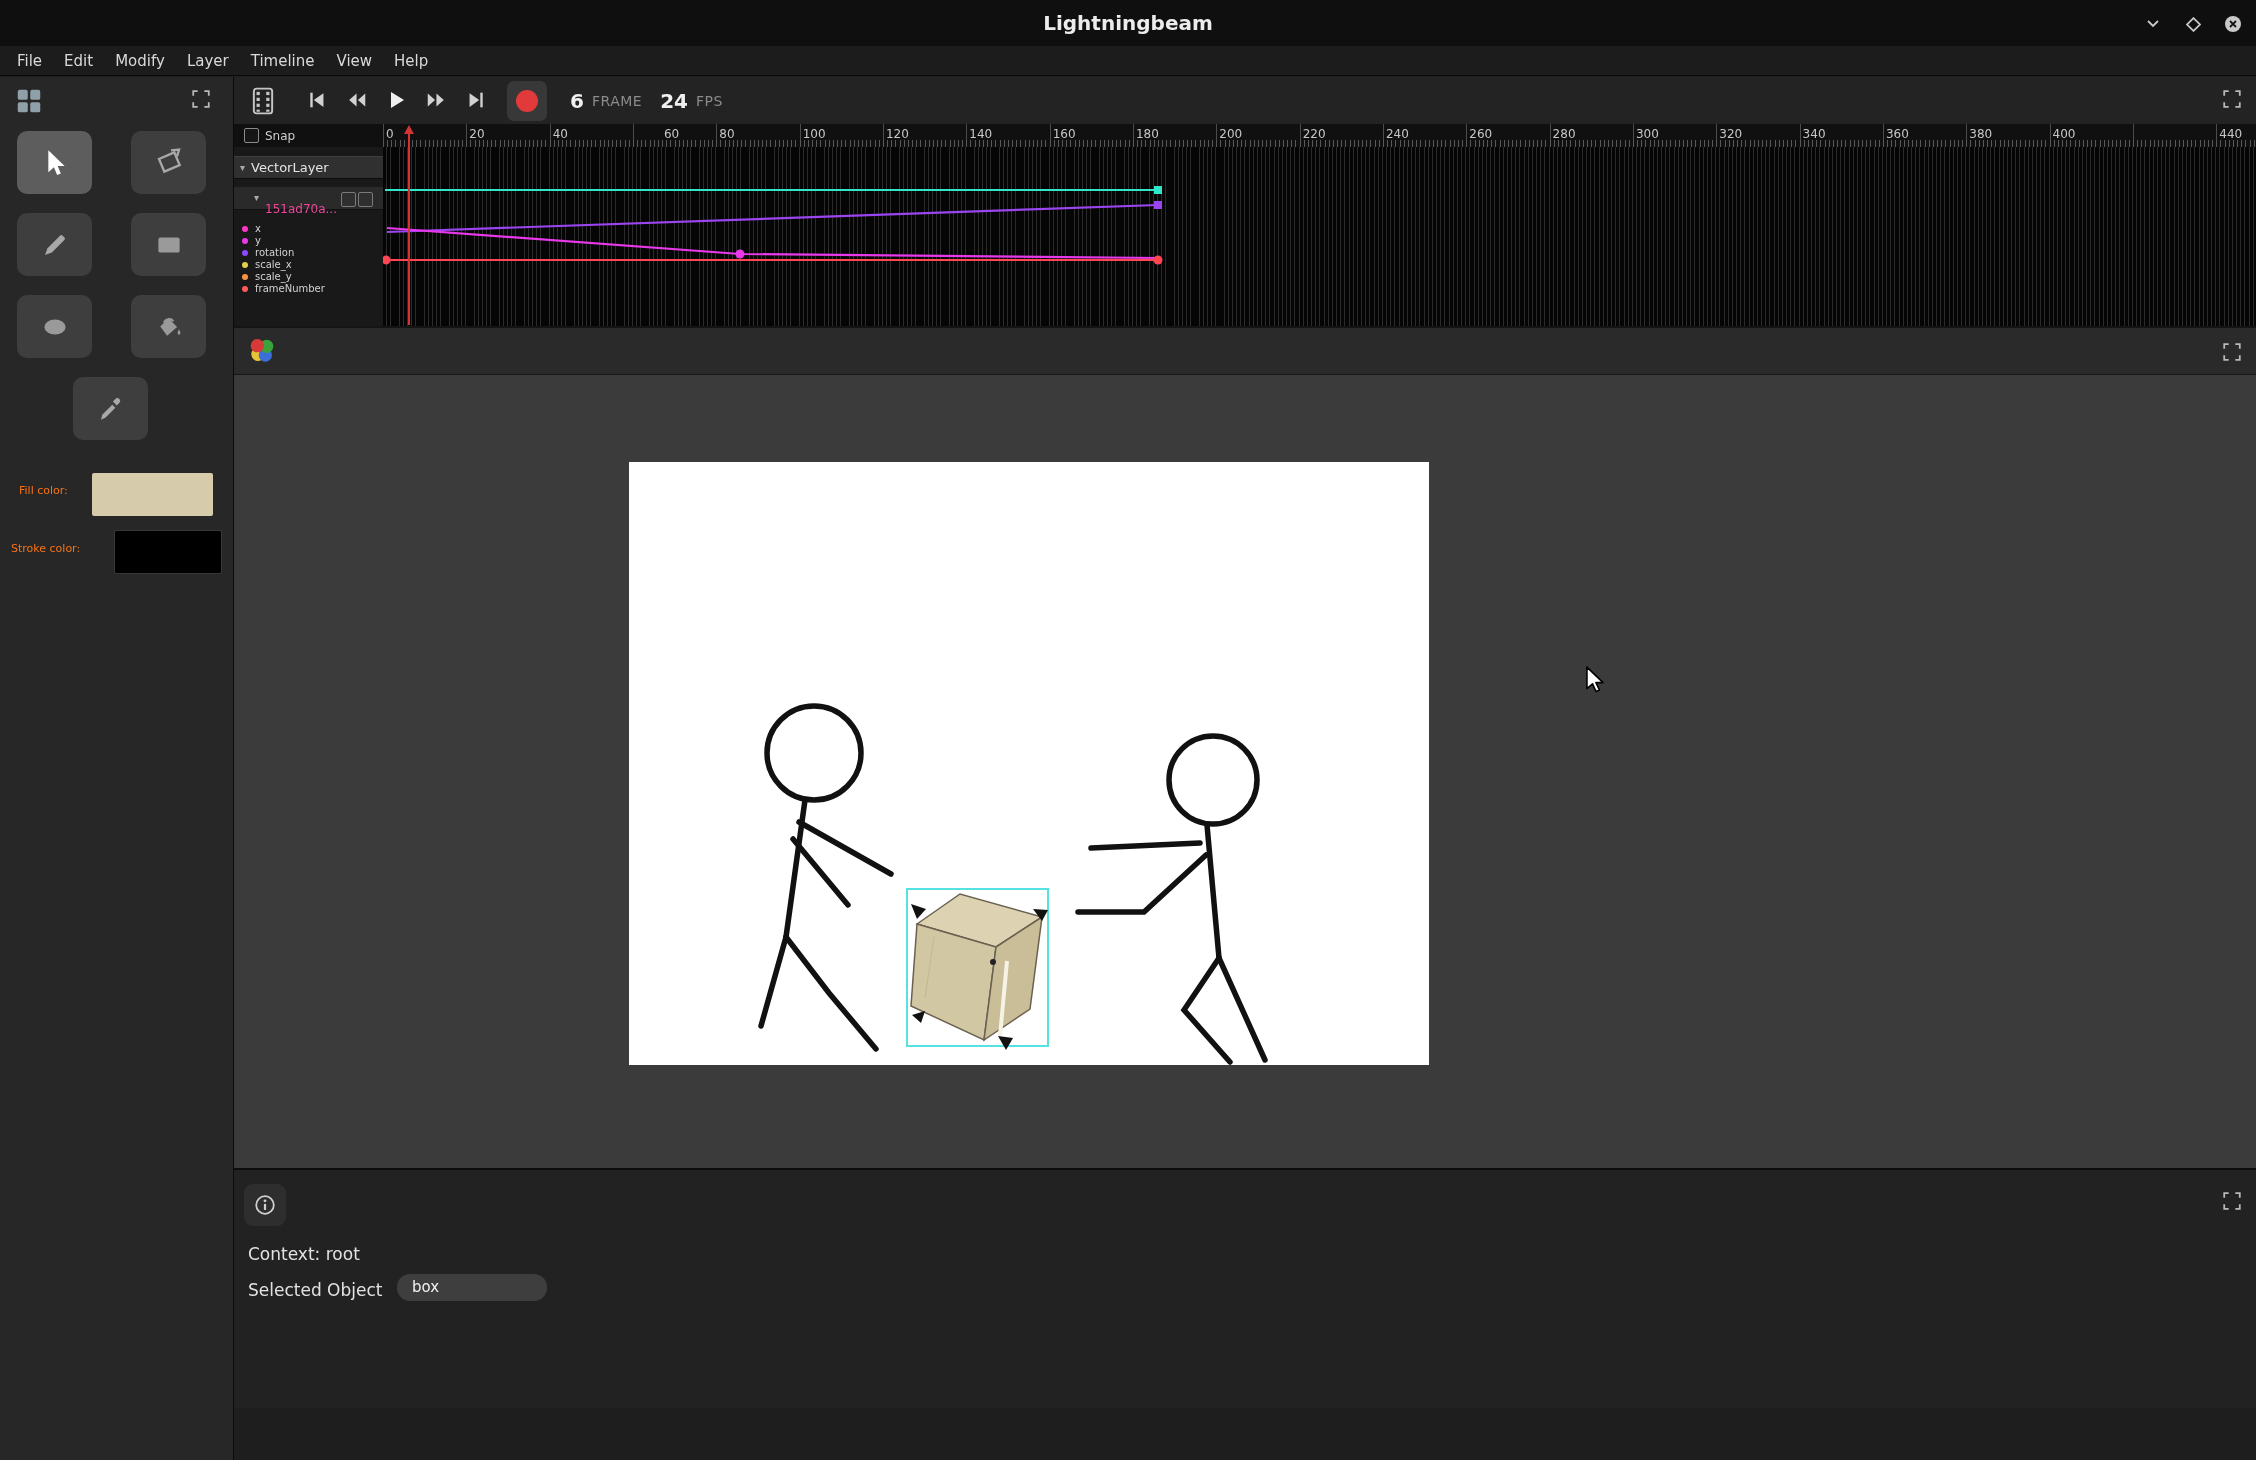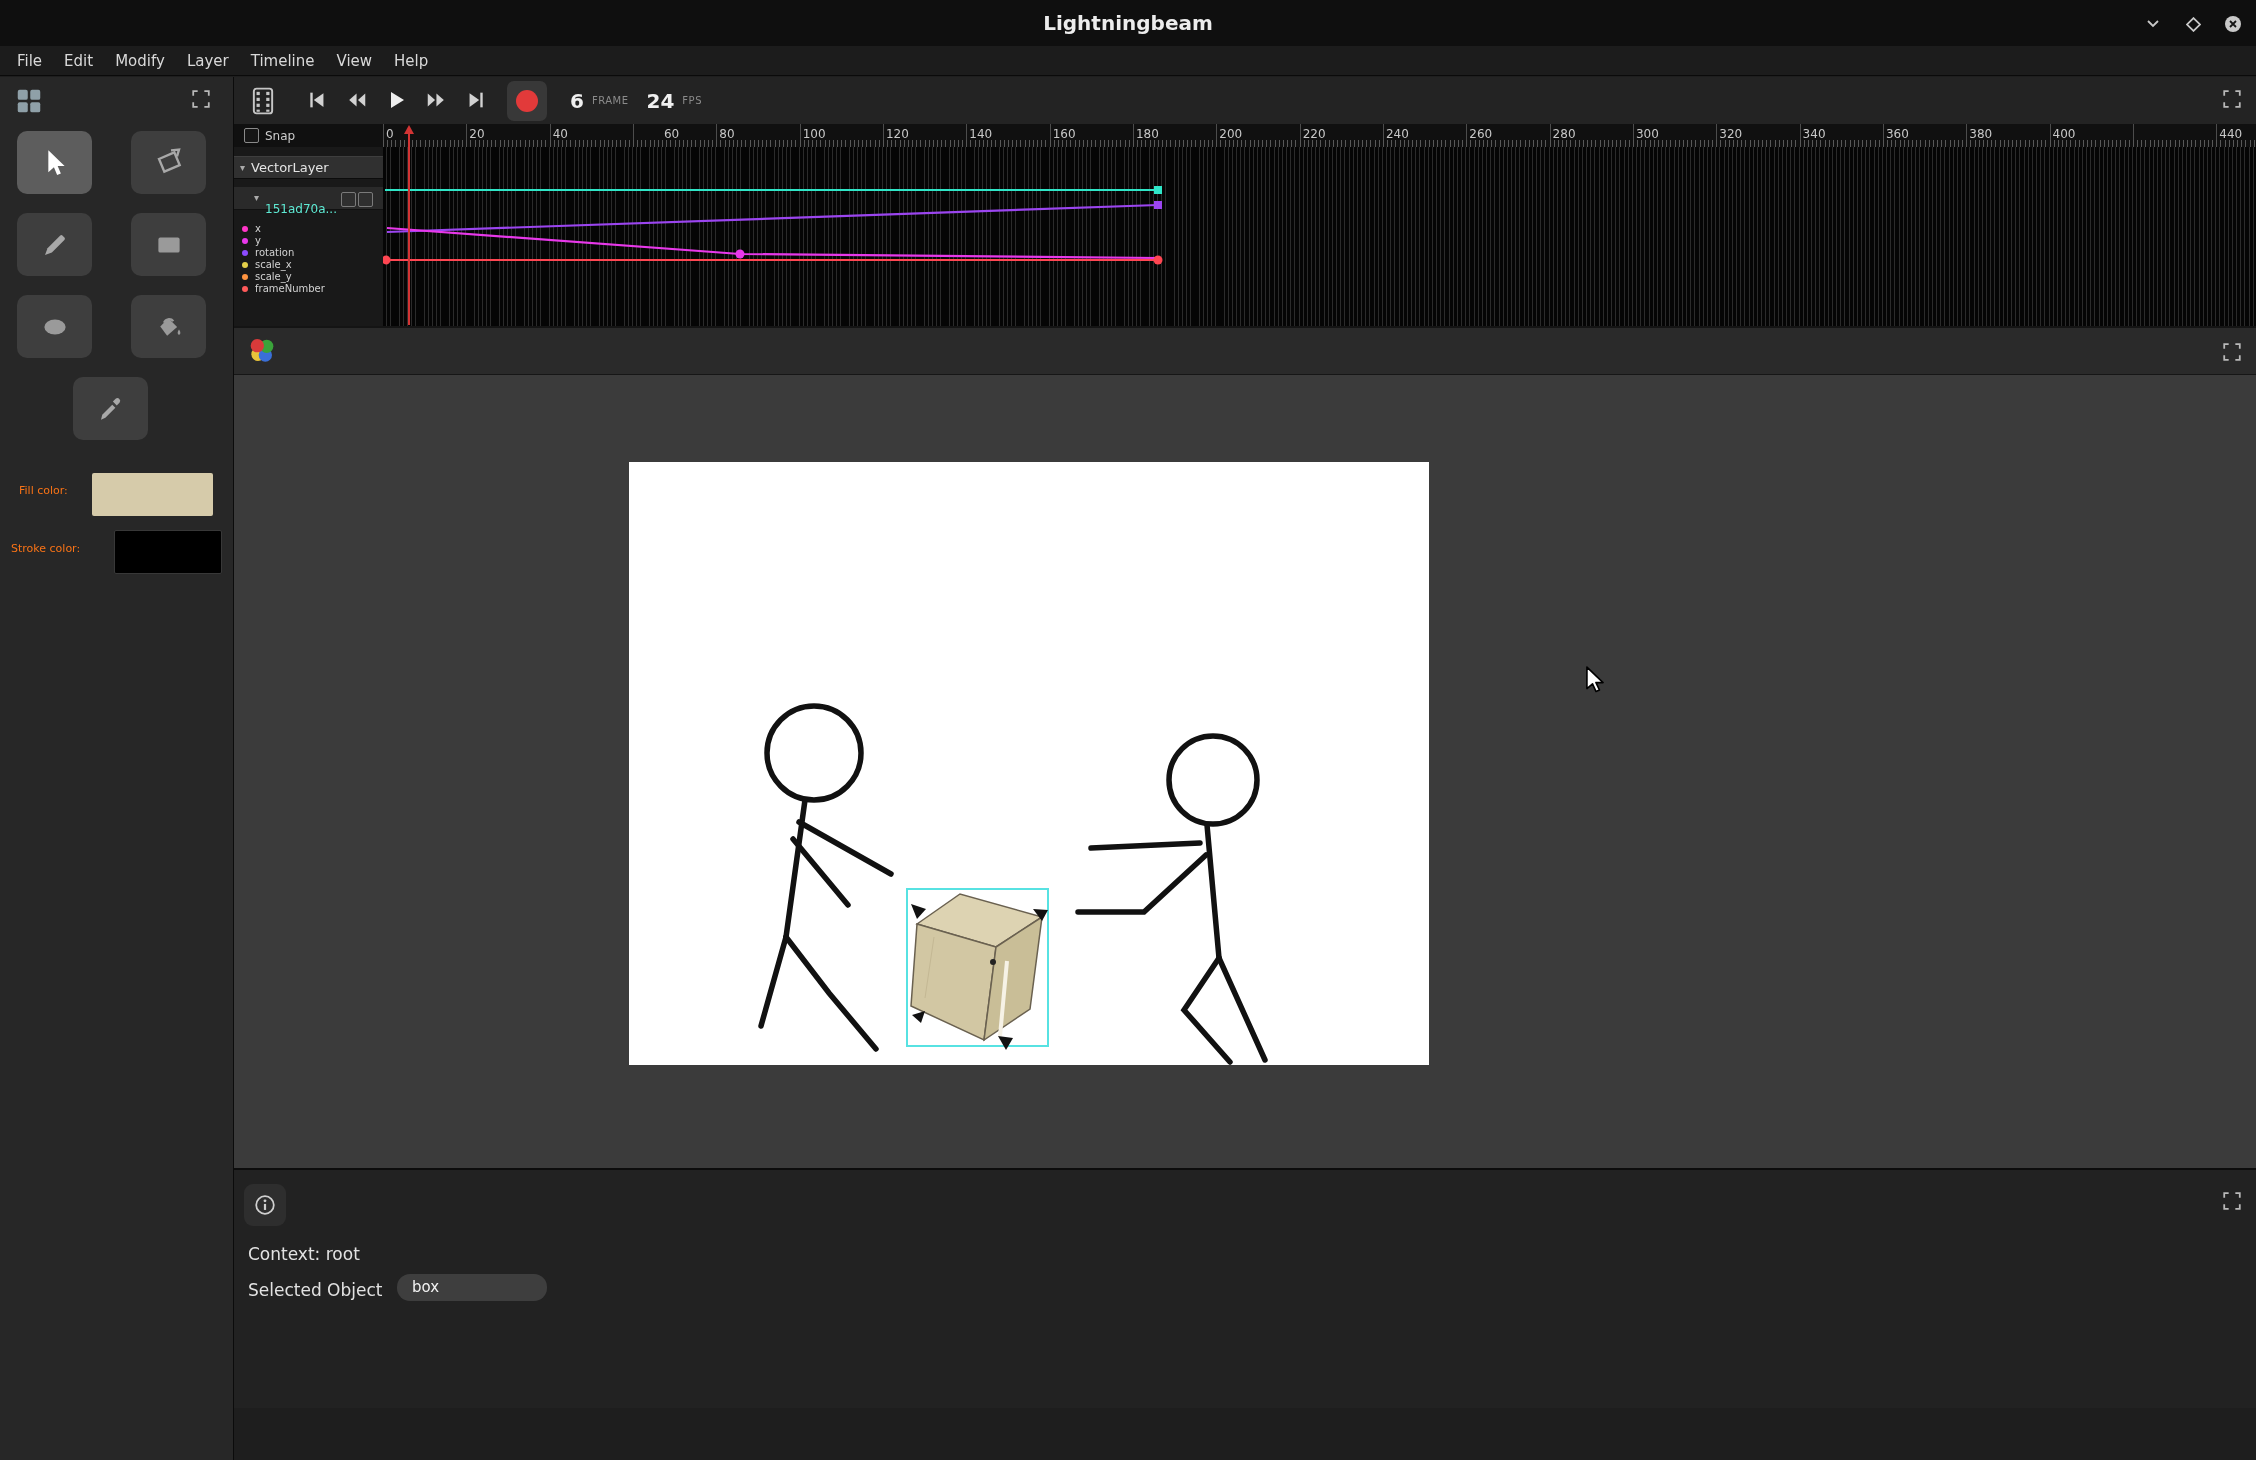--- a/index.html
+++ b/index.html
@@ -31,39 +31,39 @@
   .swatch-label{font-size:11px;color:#f97316;}
   .swatch{border-radius:2px;}
 
   
   .timeline{left:234px;top:77px;width:2022px;height:251px;background:#141414;}
   .tl-toolbar{left:0;top:0;width:2022px;height:47px;background:#232323;border-bottom:1px solid #050505;}
   .transport{width:34px;height:34px;display:flex;align-items:center;justify-content:center;background:transparent;}
   .record-btn{left:273px;top:4px;width:40px;height:40px;border-radius:7px;background:#383838;display:flex;align-items:center;justify-content:center;}
   .framegrp{left:336px;top:0;height:47px;display:flex;align-items:center;gap:8px;}
   .fg-num{font-size:20px;font-weight:bold;color:#f0f0f0;}
-  .fg-unit{font-size:10px;color:#8b8b8b;letter-spacing:.5px;margin-right:10px;}
+  .fg-unit{font-size:14px;color:#8b8b8b;letter-spacing:.5px;margin-right:10px;}
   .tl-ruler{left:0;top:47px;width:2022px;height:23px;background:#101010;border-bottom:1px solid #000;}
   .ruler-major{position:absolute;left:149px;right:0;top:0;bottom:0;
     background:repeating-linear-gradient(90deg,#4c4c4c 0 1px,transparent 1px 83.33px);}
   .ruler-minor{position:absolute;left:149px;right:0;bottom:0;height:7px;
     background:repeating-linear-gradient(90deg,#585858 0 1px,transparent 1px 4.1665px);}
   .ruler-label{position:absolute;top:3px;font-size:12px;color:#c7c7c7;}
   .snap-box{left:10px;top:51px;display:flex;align-items:center;gap:6px;}
   .snap-check{width:13px;height:13px;border:1.5px solid #8a8a8a;background:#161616;border-radius:2px;}
   .snap-label{font-size:12px;color:#cdcdcd;}
   .tl-tracks{left:149px;top:70px;width:1873px;height:179px;
     background:repeating-linear-gradient(90deg,#050505 0 3.2px,#2b2b2b 3.2px 4.1665px);}
   .tl-leftpanel{left:0;top:70px;width:149px;height:179px;background:#191919;}
   .layer-row{left:0;top:79px;width:149px;height:23px;background:#303030;border-top:1px solid #3e3e3e;
     border-bottom:1px solid #0c0c0c;display:flex;align-items:center;gap:6px;padding-left:6px;box-sizing:border-box;}
   .layer-name{font-size:13px;color:#e4e4e4;}
   .sublayer-row{left:0;top:110px;width:149px;height:23px;background:#2a2a2a;border-bottom:1px solid #111;
     display:flex;align-items:center;gap:6px;padding-left:20px;box-sizing:border-box;}
-  .sublayer-name{font-size:12px;color:#5eead4;margin-top:22px;}
+  .sublayer-name{font-size:12px;color:#ec4899;margin-top:22px;}
   .tri{font-size:10px;color:#aaa;line-height:1;}
   .mini-toggle{position:absolute;width:13px;height:13px;border:1px solid #7a7a7a;background:#2f2f2f;border-radius:2px;top:5px;}
   .prop-list{left:0;top:146px;width:149px;}
   .prop-row{display:flex;align-items:center;gap:7px;height:12px;padding-left:8px;}
   .prop-dot{width:6px;height:6px;border-radius:50%;}
   .prop-label{font-size:10px;color:#d2d2d2;line-height:1;}
   .curves{left:149px;top:70px;}
   .playhead-line{top:56px;width:2px;height:192px;background:#d23434;z-index:6;}
   .playhead-arrow{top:48px;width:0;height:0;border-left:5px solid transparent;border-right:5px solid transparent;
     border-bottom:9px solid #d23434;z-index:6;}

